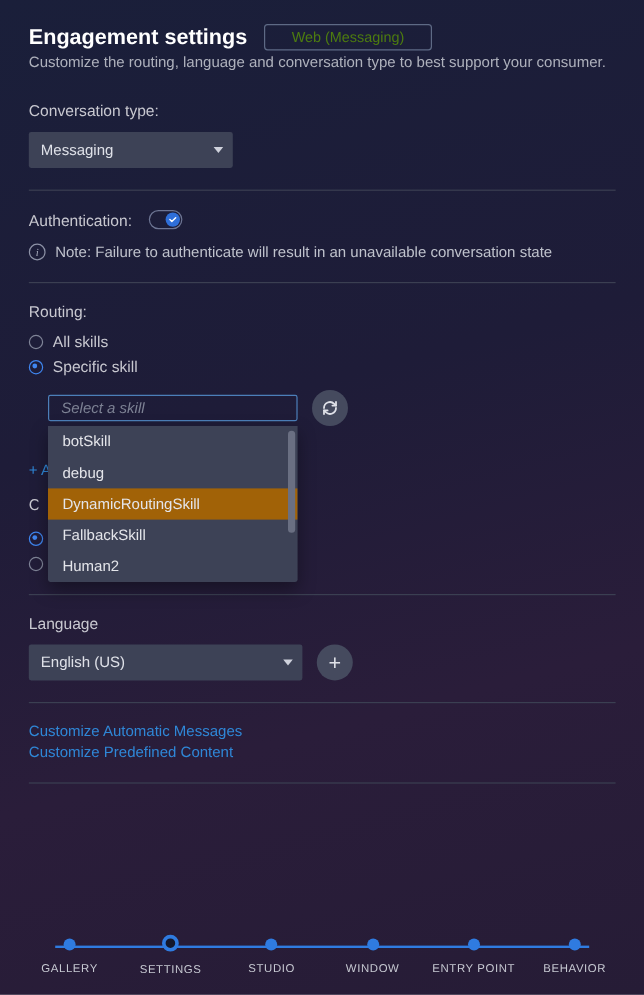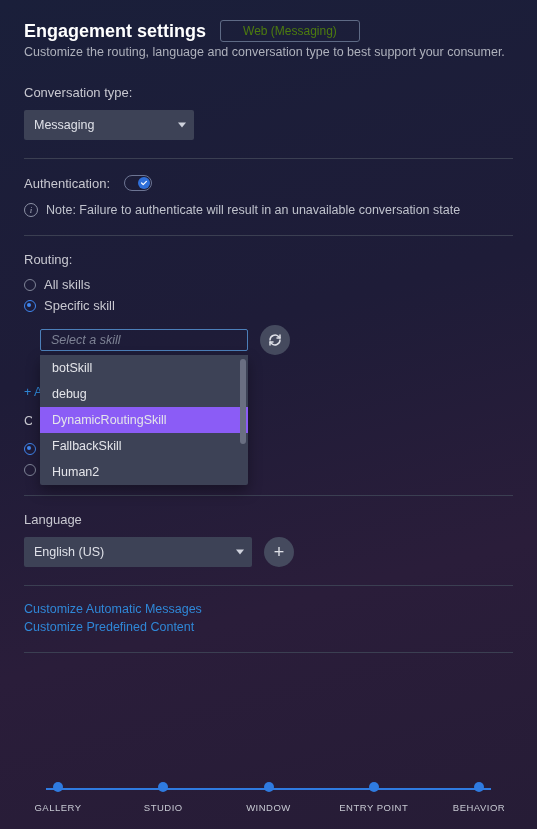--- a/index.html
+++ b/index.html
@@ -95,21 +95,21 @@
   .dropdown .scroll-track {
     position:absolute; right:2px; top:4px; bottom:4px; width:6px;
   }
   .dropdown .scroll-thumb {
     position:absolute; right:0; top:0; width:6px; height:70%;
     background:#6a6f82; border-radius:3px;
   }
   .dd-item {
     padding:6px 12px; font-size:12.5px; color:#e4e5ea; cursor:pointer;
   }
-  .dd-item.hover { background:#8b5cf6; }
+  .dd-item.hover { background:#a16207; }
 
   .add-link { display:inline-block; margin-top:26px; color:#2f87d7; font-size:12.5px; cursor:pointer; }
 
   
   .obsc-label-row{ margin-top:14px; }
   .obsc-r1, .obsc-r2 { display:flex; align-items:center; gap:8px; }
   .obsc-r1 { margin-top:10px; }
   .obsc-r2 { margin-top:6px; }
   .clipchar { display:inline-block; width:8px; overflow:hidden; }
 
@@ -254,20 +254,24 @@
 </div>
 
 <div class="stepper">
   <div class="line"></div>
 
 <div class="step">
       <div class="dot"></div>
       <div class="step-label">GALLERY</div>
     </div>
     <div class="step">
+      <div class="dot active"></div>
+      <div class="step-label">SETTINGS</div>
+    </div>
+    <div class="step">
       <div class="dot"></div>
       <div class="step-label">STUDIO</div>
     </div>
     <div class="step">
       <div class="dot"></div>
       <div class="step-label">WINDOW</div>
     </div>
     <div class="step">
       <div class="dot"></div>
       <div class="step-label">ENTRY POINT</div>

